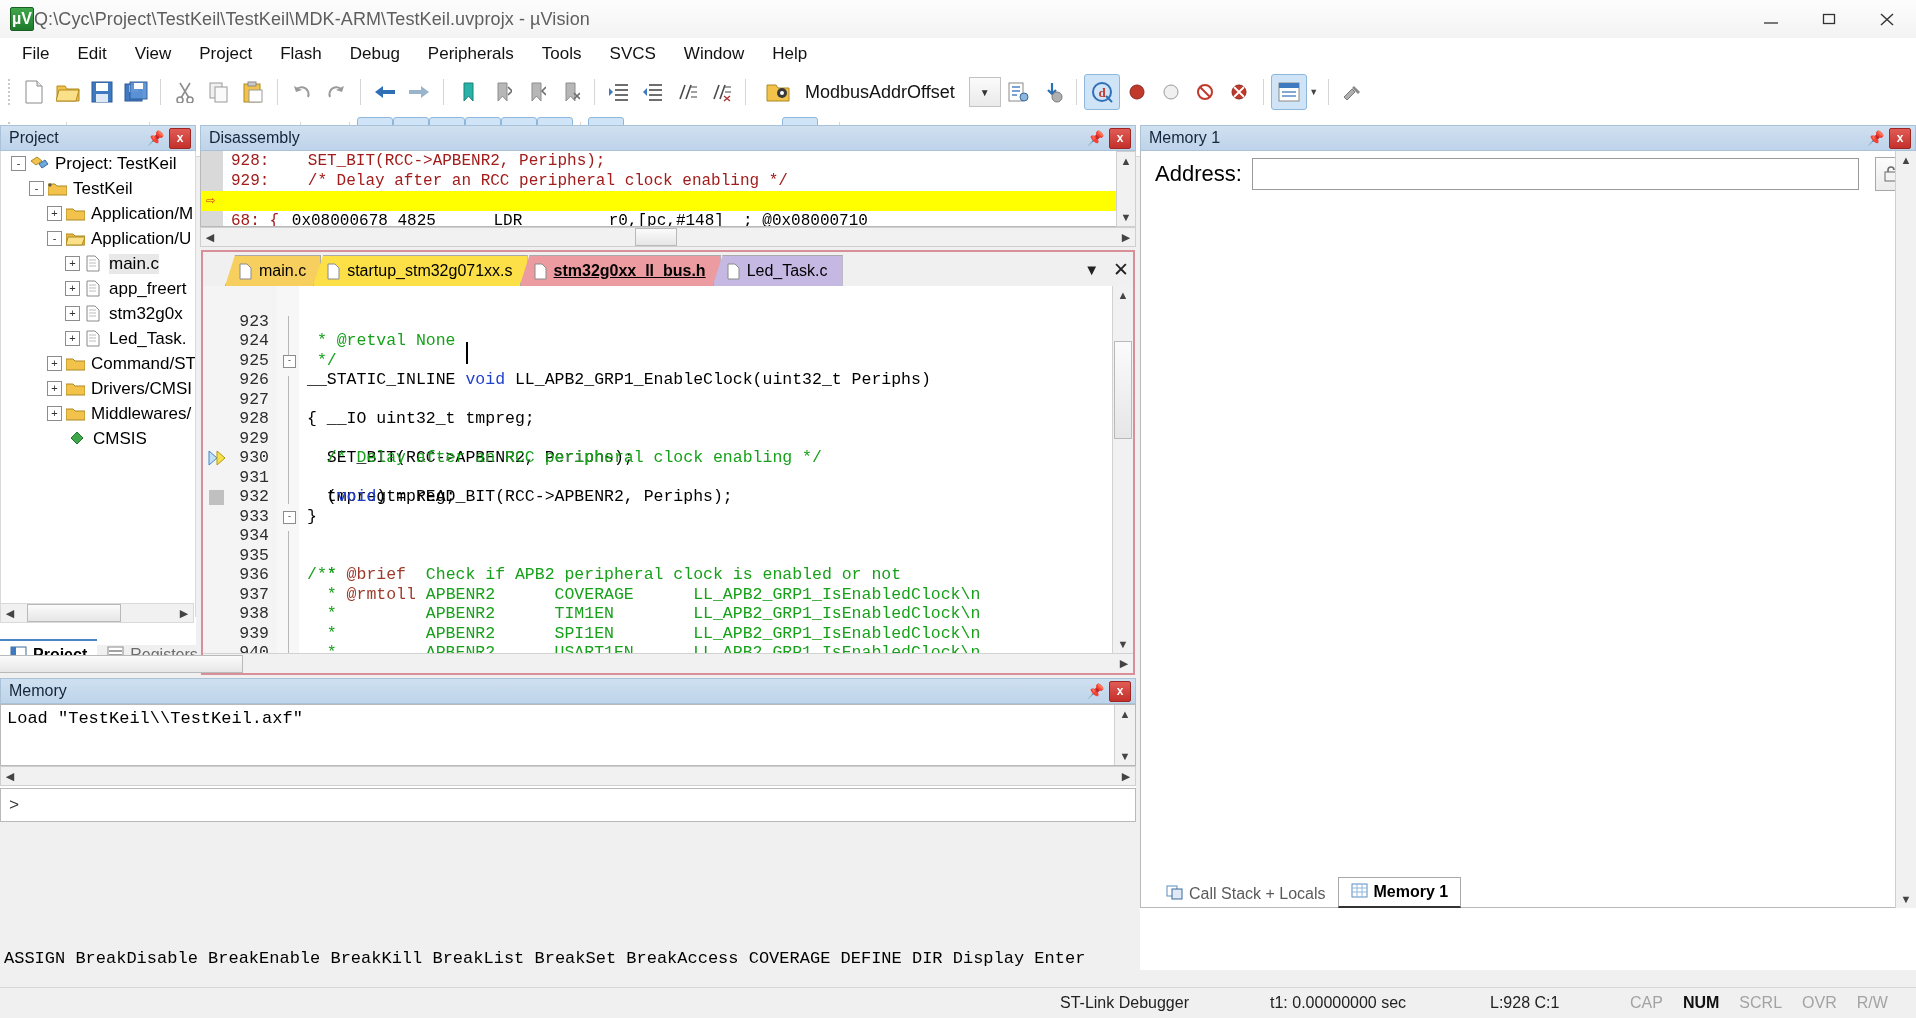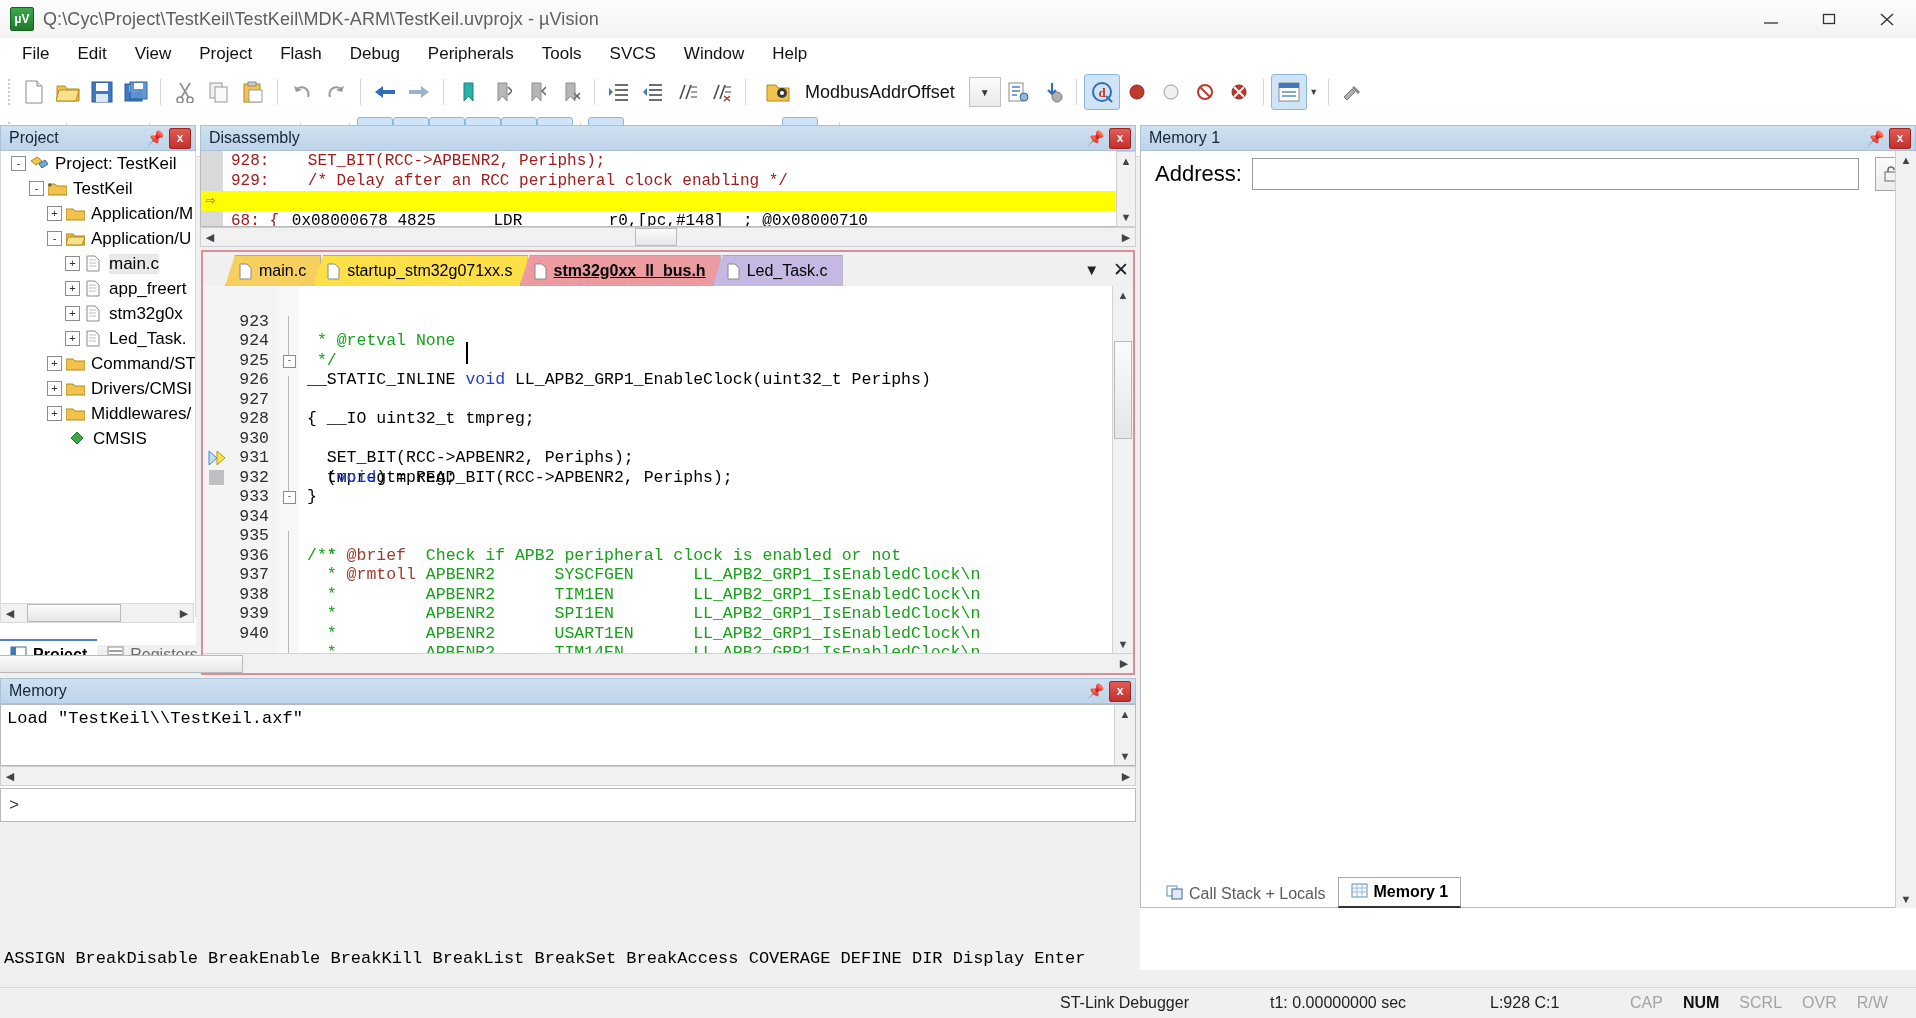--- a/index.html
+++ b/index.html
@@ -14,24 +14,24 @@
   .app{position:relative;width:1916px;height:1018px;background:#f0f0f0;}
 
   
   .titlebar{
     position:absolute;left:0;top:0;width:1916px;height:38px;
     background:linear-gradient(#fdfdfd,#f3f3f3);
     border-bottom:1px solid #e3e3e3;
     display:flex;align-items:center;
   }
   .title-ico{
-    width:22px;height:22px;margin-left:10px;margin-right:9px;
+    width:22px;height:22px;margin-left:10px;margin-right:0;
     background:linear-gradient(#3fa64a,#1d7a2c);
     border:1px solid #176022;border-radius:2px;
-    color:#fff;font-size:12px;font-weight:bold;
+    color:#fff;font-size:16px;font-weight:bold;
     display:flex;align-items:center;justify-content:center;
     font-family:"Liberation Sans",sans-serif;
   }
   .title-text{font-size:18px;color:#5e5e5e;letter-spacing:.1px;}
   .win-btns{position:absolute;right:0;top:0;height:38px;display:flex;}
   .win-btn{width:58px;height:38px;display:flex;align-items:center;justify-content:center;
            color:#3a3a3a;font-size:17px;}
   .win-btn.close{font-size:20px;}
   .win-btn svg{display:block;}
 
@@ -943,20 +943,24 @@
           <span class="ln">928</span>
           <span class="bp-arrow" style="left:4px;">
             <svg width="26" height="18">
                 <path d="M2 2 l8 7 l-8 7 z" fill="#bfe0f5" stroke="#4a84c4"></path>
                 <path d="M10 2 l8 7 l-8 7 z" fill="#f7e04a" stroke="#b09a18"></path>
               </svg>
           </span>
           <span class="ctxt pl">  SET_BIT(RCC-&gt;APBENR2, Periphs);</span>
         </div>
 
+        <div class="code-line">
+          <span class="ln">929</span>
+          <span class="ctxt cm">  /* Delay after an RCC peripheral clock enabling */</span>
+        </div>
 
         <div class="code-line">
           <span class="ln">930</span>
           <span class="bp-arrow" style="left:4px;">
             <svg width="26" height="18">
                 <rect x="2" y="2" width="15" height="15" fill="#c0c0c0"></rect>
               </svg>
           </span>
           <span class="ctxt pl">  tmpreg = READ_BIT(RCC-&gt;APBENR2, Periphs);</span>
         </div>
@@ -982,21 +986,21 @@
           <span class="ctxt cm">/**</span>
         </div>
 
         <div class="code-line">
           <span class="ln">935</span>
           <span class="ctxt"><span class="cm">  * </span><span class="tag">@brief</span><span class="cm">  Check if APB2 peripheral clock is enabled or not</span></span>
         </div>
 
         <div class="code-line">
           <span class="ln">936</span>
-          <span class="ctxt"><span class="cm">  * </span><span class="tag">@rmtoll</span><span class="cm"> APBENR2      SYSCFGEN      LL_APB2_GRP1_IsEnabledClock\n</span></span>
+          <span class="ctxt"><span class="cm">  * </span><span class="tag">@rmtoll</span><span class="cm"> APBENR2      COVERAGE      LL_APB2_GRP1_IsEnabledClock\n</span></span>
         </div>
 
         <div class="code-line">
           <span class="ln">937</span>
           <span class="ctxt cm">  *         APBENR2      TIM1EN        LL_APB2_GRP1_IsEnabledClock\n</span>
         </div>
 
         <div class="code-line">
           <span class="ln">938</span>
           <span class="ctxt cm">  *         APBENR2      SPI1EN        LL_APB2_GRP1_IsEnabledClock\n</span>

